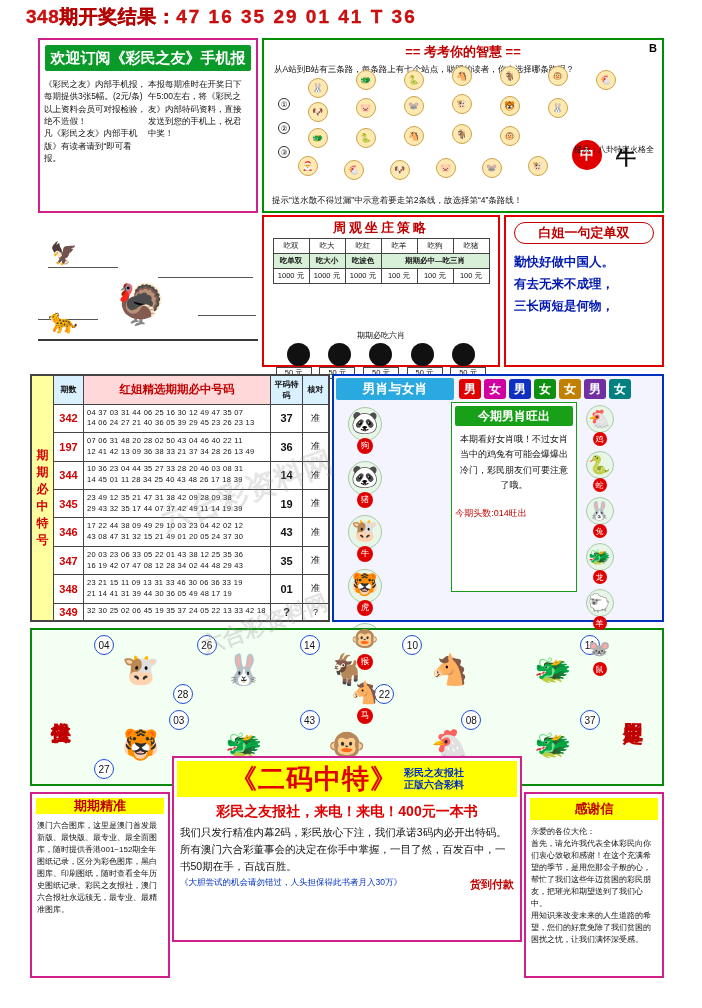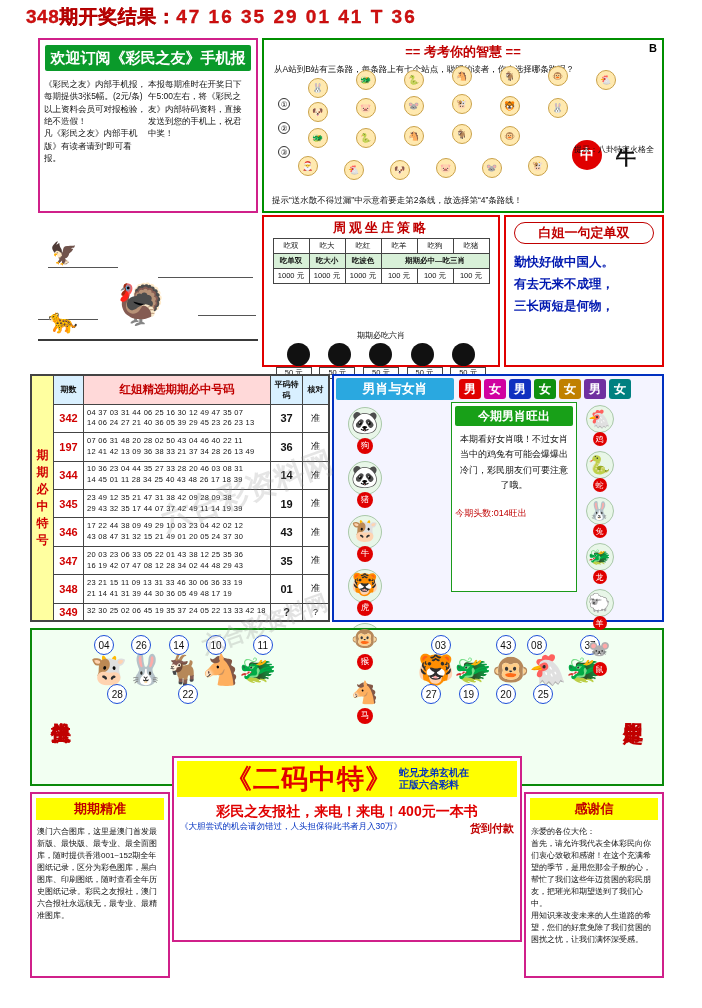--- a/index.html
+++ b/index.html
@@ -239,42 +239,42 @@
   }
   #band .side {
     position:absolute; top:0; bottom:0; width:54px;
     display:flex; flex-direction:column; align-items:center; justify-content:center;
     font-size:20px; font-weight:bold; color:#c00000; line-height:1.25;
   }
   #band .side.left { left:2px; }
   #band .side.right { right:2px; }
   #band .inner {
     position:absolute; left:58px; right:58px; top:2px; bottom:2px;
-    display:flex; flex-direction:row; justify-content:space-between;
+    display:flex; flex-direction:column; justify-content:space-between;
   }
   #band .brow { display:flex; height:50%; }
   #band .bcell {
     flex:1; position:relative; display:flex; align-items:center; justify-content:center;
   }
   #band .bnum {
     position:absolute; width:20px; height:20px; border-radius:50%;
     border:1px solid #1d4ed8; background:#fff; color:#111;
     font-size:10px; display:flex; align-items:center; justify-content:center;
   }
   #band .bnum.tl { left:4px; top:3px; }
   #band .bnum.bl { left:4px; bottom:3px; }
   #band .animal-emoji { font-size:30px; }
 
   
   #bot-left {
     left:30px; top:792px; width:140px; height:186px;
     border:2px solid #d0208a; background:#ffffff;
   }
   #bot-left .t {
-    margin:4px; height:22px; background:#ffff00; color:#c00000;
+    margin:4px; height:16px; background:#ffff00; color:#c00000;
     font-size:13px; font-weight:bold; display:flex; align-items:center; justify-content:center;
   }
   #bot-left .b { font-size:8px; line-height:1.5; color:#111; padding:2px 5px; }
 
   #bot-mid {
     left:172px; top:756px; width:350px; height:186px;
     border:2px solid #d0208a; background:#ffffff;
   }
   #bot-mid .headline {
     height:36px; background:#ffff00; display:flex; align-items:center; justify-content:center;
@@ -682,25 +682,26 @@
 
   <div class="panel" id="bot-left">
     <div class="t">期期精准</div>
     <div class="b">澳门六合图库，这里是澳门首发最新版、最快版、最专业、最全面图库，随时提供香港001~152期全年图纸记录，区分为彩色图库，黑白图库、印刷图纸，随时查看全年历史图纸记录。彩民之友报社，澳门六合报社永远颀无，最专业、最精准图库。</div>
   </div>
 
   <div class="panel" id="bot-mid">
     <div class="headline">
       <span class="big">《二码中特》</span>
       <span class="small">
-        <div>蛇兄龙弟玄机在</div>
+        <div>彩民之友报社</div>
         <div>正版六合彩料</div>
       </span>
     </div>
     <div class="l1">彩民之友报社，来电！来电！400元一本书</div>
+    <div class="l2">我们只发行精准内幕2码，彩民放心下注，我们承诺3码内必开出特码。所有澳门六合彩董事会的决定在你手中掌握，一目了然，百发百中，一书50期在手，百战百胜。</div>
     <div class="l3">
       <span>《大胆尝试的机会请勿错过，人头担保得此书者月入30万》</span>
       <span class="l3b">货到付款</span>
     </div>
   </div>
 
   <div class="panel" id="bot-right">
     <div class="t">感谢信</div>
     <div class="b" style="white-space:pre-line">亲爱的各位大伦：
 首先，请允许我代表全体彩民向你们衷心致敬和感谢！在这个充满希望的季节，是用您那金子般的心，帮忙了我们这些年迈贫困的彩民朋友，把璀光和期望送到了我们心中。

